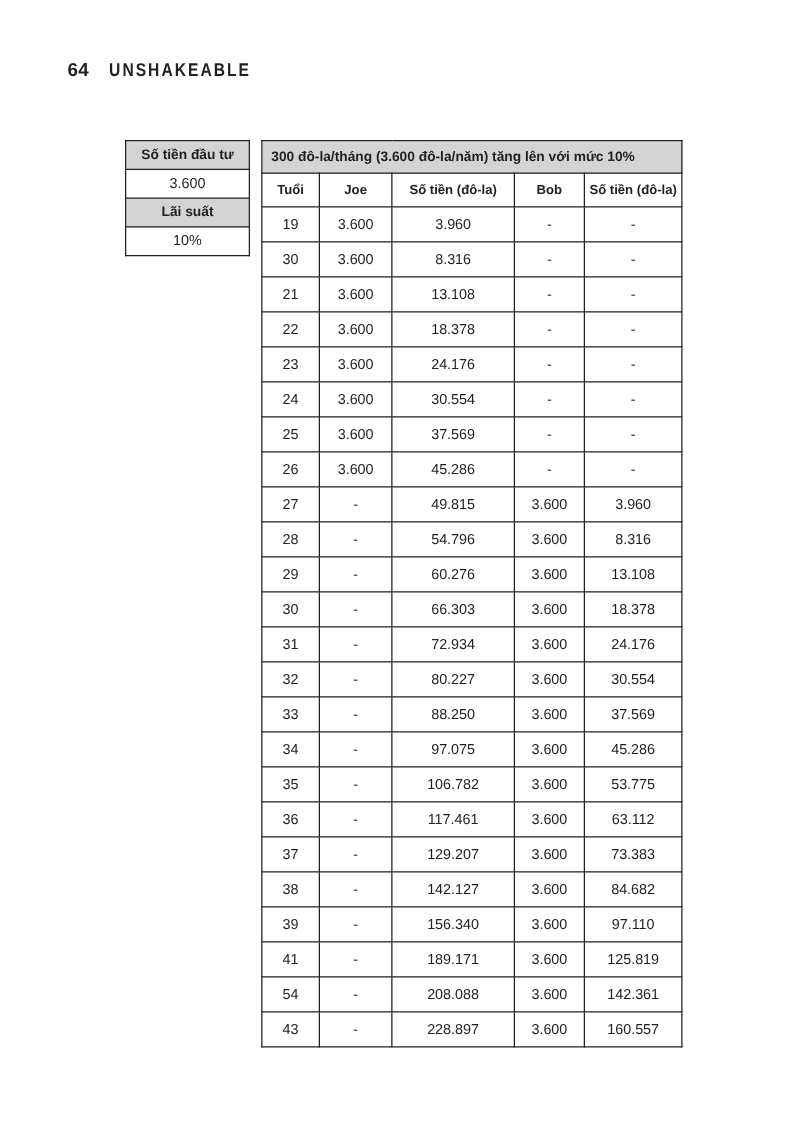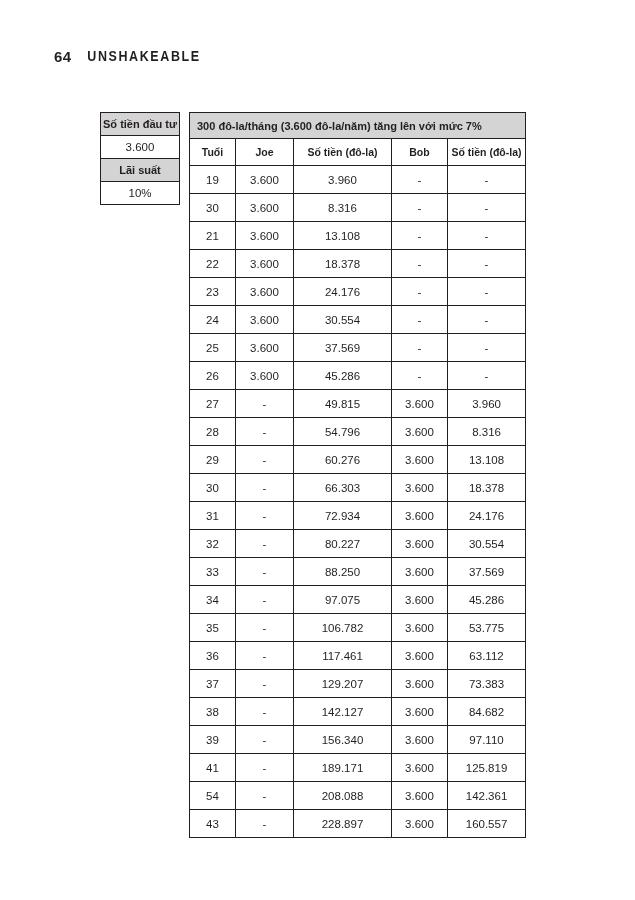--- a/index.html
+++ b/index.html
@@ -52,21 +52,21 @@
     left: 100px;
     display: flex;
     align-items: flex-start;
   }
 
   
   table {
     border-collapse: collapse;
   }
   .summary-table {
-    width: 80px;
+    width: 100px;
     table-layout: fixed;
   }
   .summary-table td {
     border: 1px solid #231f20;
     text-align: center;
     height: 22px;
     font-size: 11.5px;
     padding: 0 2px;
   }
   .summary-table td.head {
@@ -141,21 +141,21 @@
     <table class="main-table">
       <colgroup>
         <col class="c-age">
           <col class="c-joe">
           <col class="c-joea">
           <col class="c-bob">
           <col class="c-boba">
       </colgroup>
       <thead>
         <tr class="title-row">
-          <th colspan="5">300 đô-la/tháng (3.600 đô-la/năm) tăng lên với mức 7%</th>
+          <th colspan="5">300 đô-la/tháng (3.600 đô-la/năm) tăng lên với mức 10%</th>
         </tr>
         <tr class="col-head">
           <th>Tuổi</th>
           <th>Joe</th>
           <th>Số tiền (đô-la)</th>
           <th>Bob</th>
           <th>Số tiền (đô-la)</th>
         </tr>
       </thead>
       <tbody id="main-table-body">

